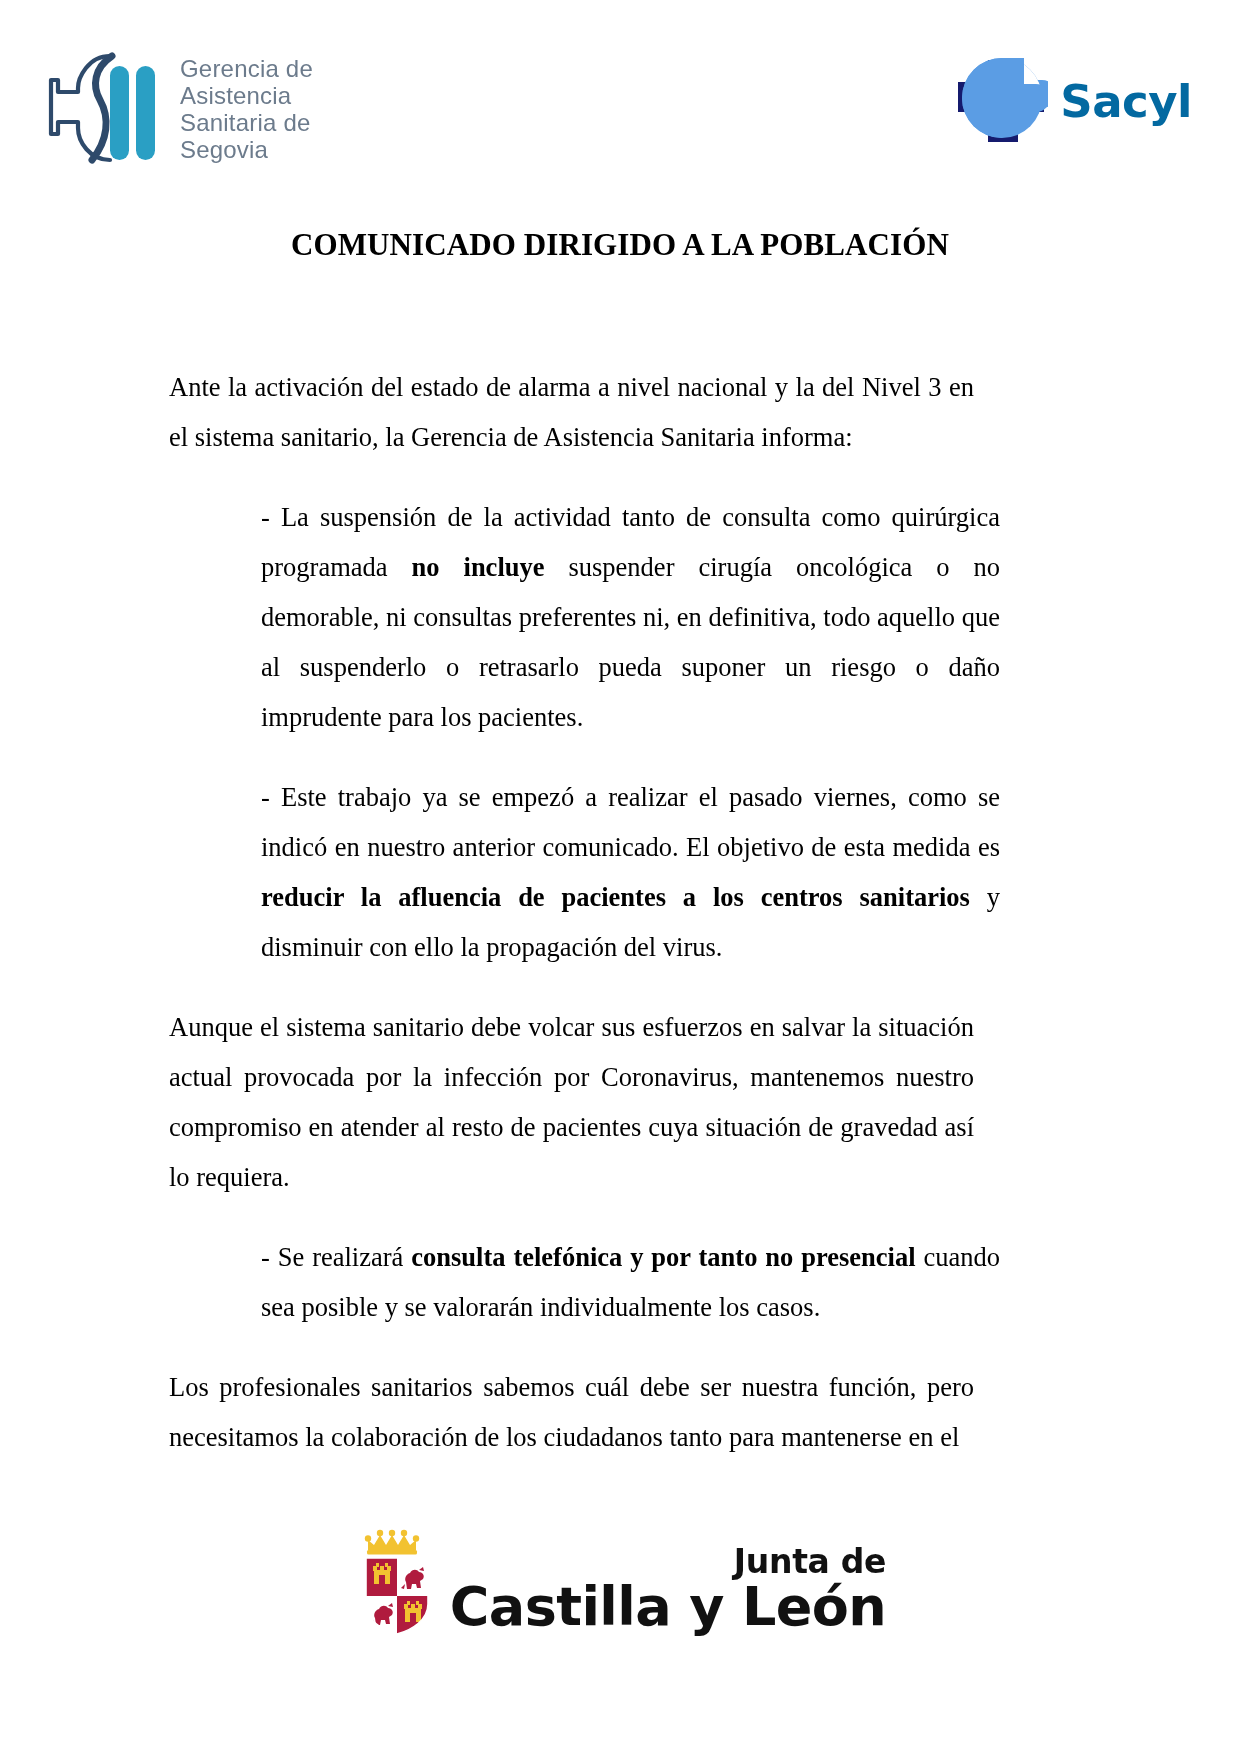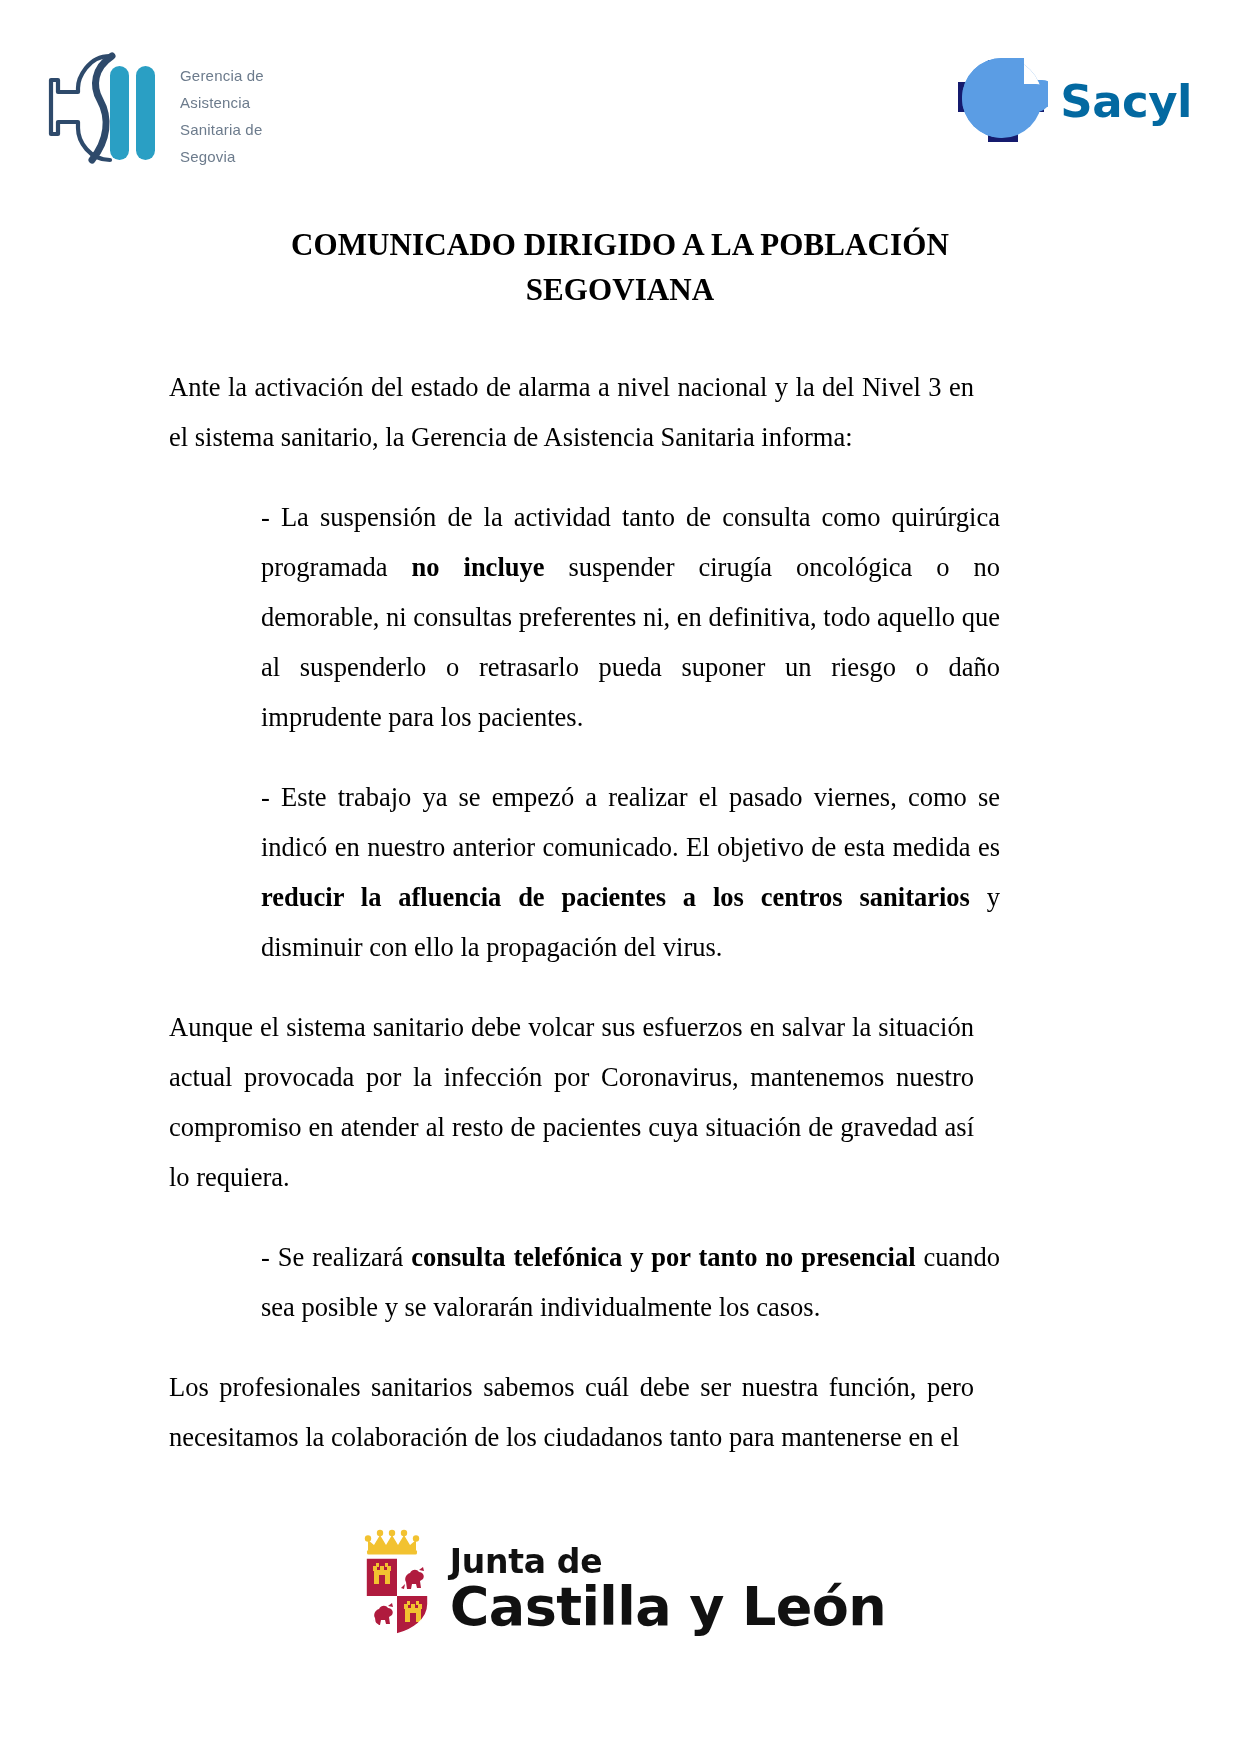--- a/index.html
+++ b/index.html
@@ -36,23 +36,23 @@
     align-items: flex-start;
   }
   .gerencia-mark {
     width: 118px;
     height: 118px;
     flex: 0 0 118px;
     position: relative;
   }
   .gerencia-text {
     margin-left: 14px;
-    margin-top: 14px;
+    margin-top: 7px;
     font-family: "Liberation Sans", "DejaVu Sans", sans-serif;
-    font-size: 15px;
+    font-size: 24px;
     line-height: 27px;
     color: #6c7b8c;
     letter-spacing: 0.2px;
     white-space: nowrap;
   }
 
   
   .sacyl-logo {
     position: absolute;
     right: 48px;
@@ -112,20 +112,21 @@
 
   
   .footer {
     position: absolute;
     left: 0;
     bottom: 118px;
     width: 1240px;
     display: flex;
     justify-content: center;
     align-items: flex-end;
+    text-align: right;
   }
   .junta-logo {
     display: flex;
     align-items: flex-end;
   }
   .junta-shield {
     width: 86px;
     height: 110px;
     position: relative;
     flex: 0 0 86px;
@@ -181,21 +182,20 @@
           <rect x="52" y="6" width="22" height="40" fill="#5b9de4"></rect>
           <path d="M74 32 H86 A14 14 0 0 1 86 60 H74 Z" fill="#5b9de4"></path>
         </svg>
       </div>
       <div class="sacyl-word">Sacyl</div>
     </div>
   </div>
 
   <div class="doc-title">
     <div>COMUNICADO DIRIGIDO A LA POBLACIÓN</div>
-    <div>SEGOVIANA</div>
   </div>
 
   <div class="content" id="doc-content">
       <p class="para"><span>Ante la activación del estado de alarma a nivel nacional y la del Nivel 3 en el sistema sanitario, la Gerencia de Asistencia Sanitaria informa:</span></p>
       <p class="para indented"><span>- La suspensión de la actividad tanto de consulta como quirúrgica programada </span><b>no incluye</b><span> suspender cirugía oncológica o no demorable, ni consultas preferentes ni, en definitiva, todo aquello que al suspenderlo o retrasarlo pueda suponer un riesgo o daño imprudente para los pacientes.</span></p>
       <p class="para indented"><span>- Este trabajo ya se empezó a realizar el pasado viernes, como se indicó en nuestro anterior comunicado. El objetivo de esta medida es </span><b>reducir la afluencia de pacientes a los centros sanitarios</b><span> y disminuir con ello la propagación del virus.</span></p>
       <p class="para"><span>Aunque el sistema sanitario debe volcar sus esfuerzos en salvar la situación actual provocada por la infección por Coronavirus, mantenemos nuestro compromiso en atender al resto de pacientes cuya situación de gravedad así lo requiera.</span></p>
       <p class="para indented"><span>- Se realizará </span><b>consulta telefónica y por tanto no presencial</b><span> cuando sea posible y se valorarán individualmente los casos.</span></p>
       <p class="para"><span>Los profesionales sanitarios sabemos cuál debe ser nuestra función, pero necesitamos la colaboración de los ciudadanos tanto para mantenerse en el</span></p>
     </div>

